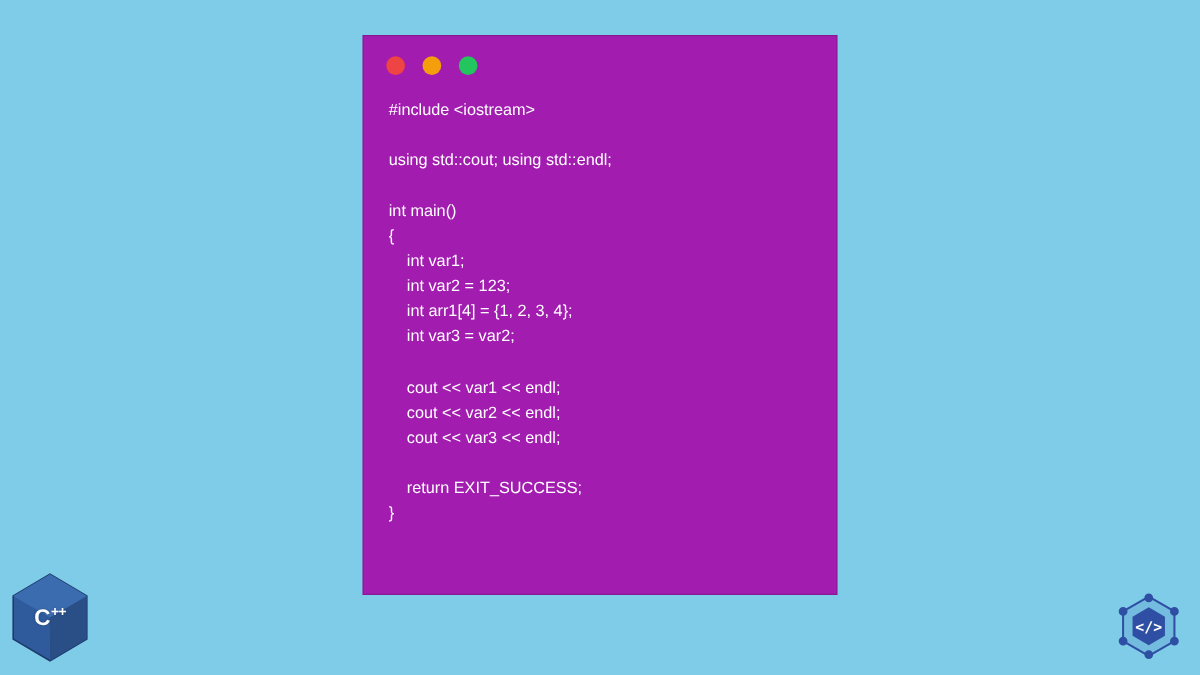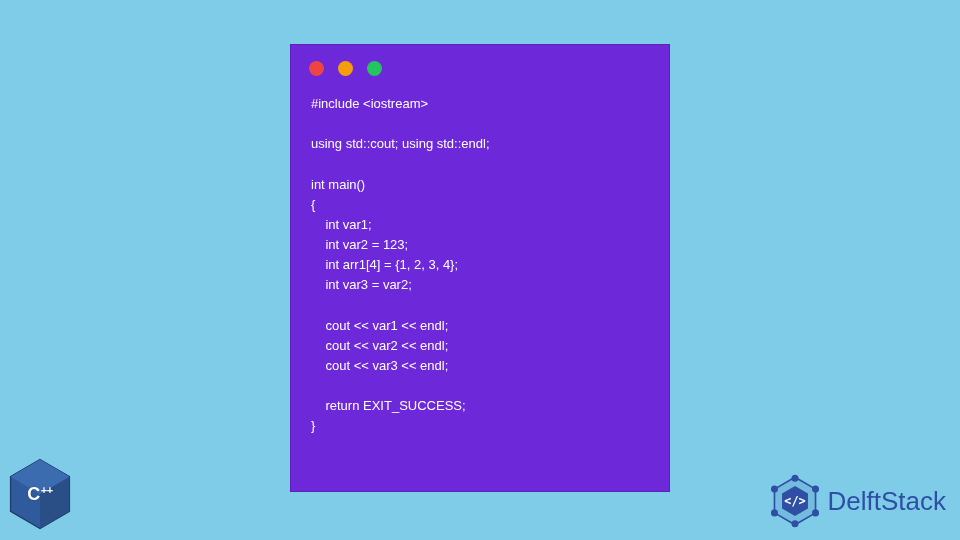--- a/index.html
+++ b/index.html
@@ -11,24 +11,24 @@
       width: 960px;
       height: 540px;
       background: #7ecce8;
       position: relative;
       font-family: Arial, Helvetica, sans-serif;
       overflow: hidden;
     }
     .code-window {
       position: absolute;
       left: 290px;
-      top: 44px;
+      top: 28px;
       width: 380px;
       height: 448px;
-      background: #6d28d9;
+      background: #a21caf;
       border: 1px solid rgba(0,0,0,0.15);
     }
     .traffic-lights {
       display: flex;
       gap: 14px;
       padding: 16px 18px 10px 18px;
     }
     .traffic-light {
       width: 15px;
       height: 15px;
@@ -154,14 +154,13 @@
         <circle cx="88" cy="28" r="5" fill="#2e4fa3"></circle>
         <circle cx="88" cy="72" r="5" fill="#2e4fa3"></circle>
         <circle cx="50" cy="92" r="5" fill="#2e4fa3"></circle>
         <circle cx="12" cy="72" r="5" fill="#2e4fa3"></circle>
         <circle cx="12" cy="28" r="5" fill="#2e4fa3"></circle>
       </g>
       <polygon points="50,22 74,36 74,64 50,78 26,64 26,36" fill="#2e4fa3"></polygon>
       <text x="50" y="58" text-anchor="middle" fill="#ffffff" font-size="22" font-family="monospace" font-weight="bold">&lt;/&gt;</text>
     </svg>
   </div>
-  <div class="ds-text">DelftStack</div>
 </div>
 
 </body></html>

